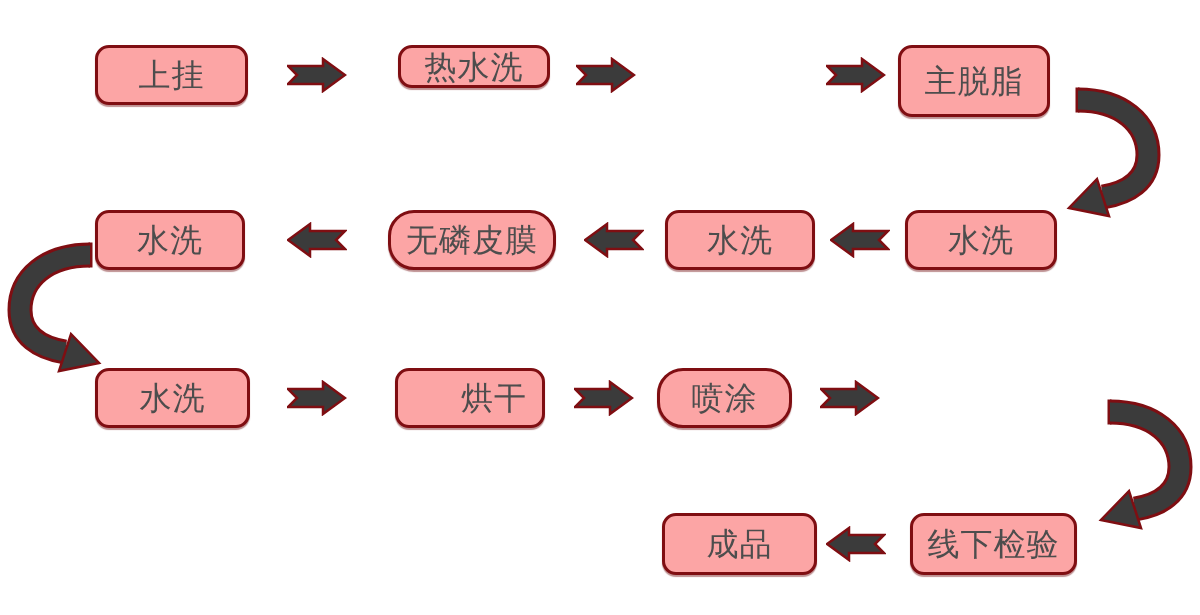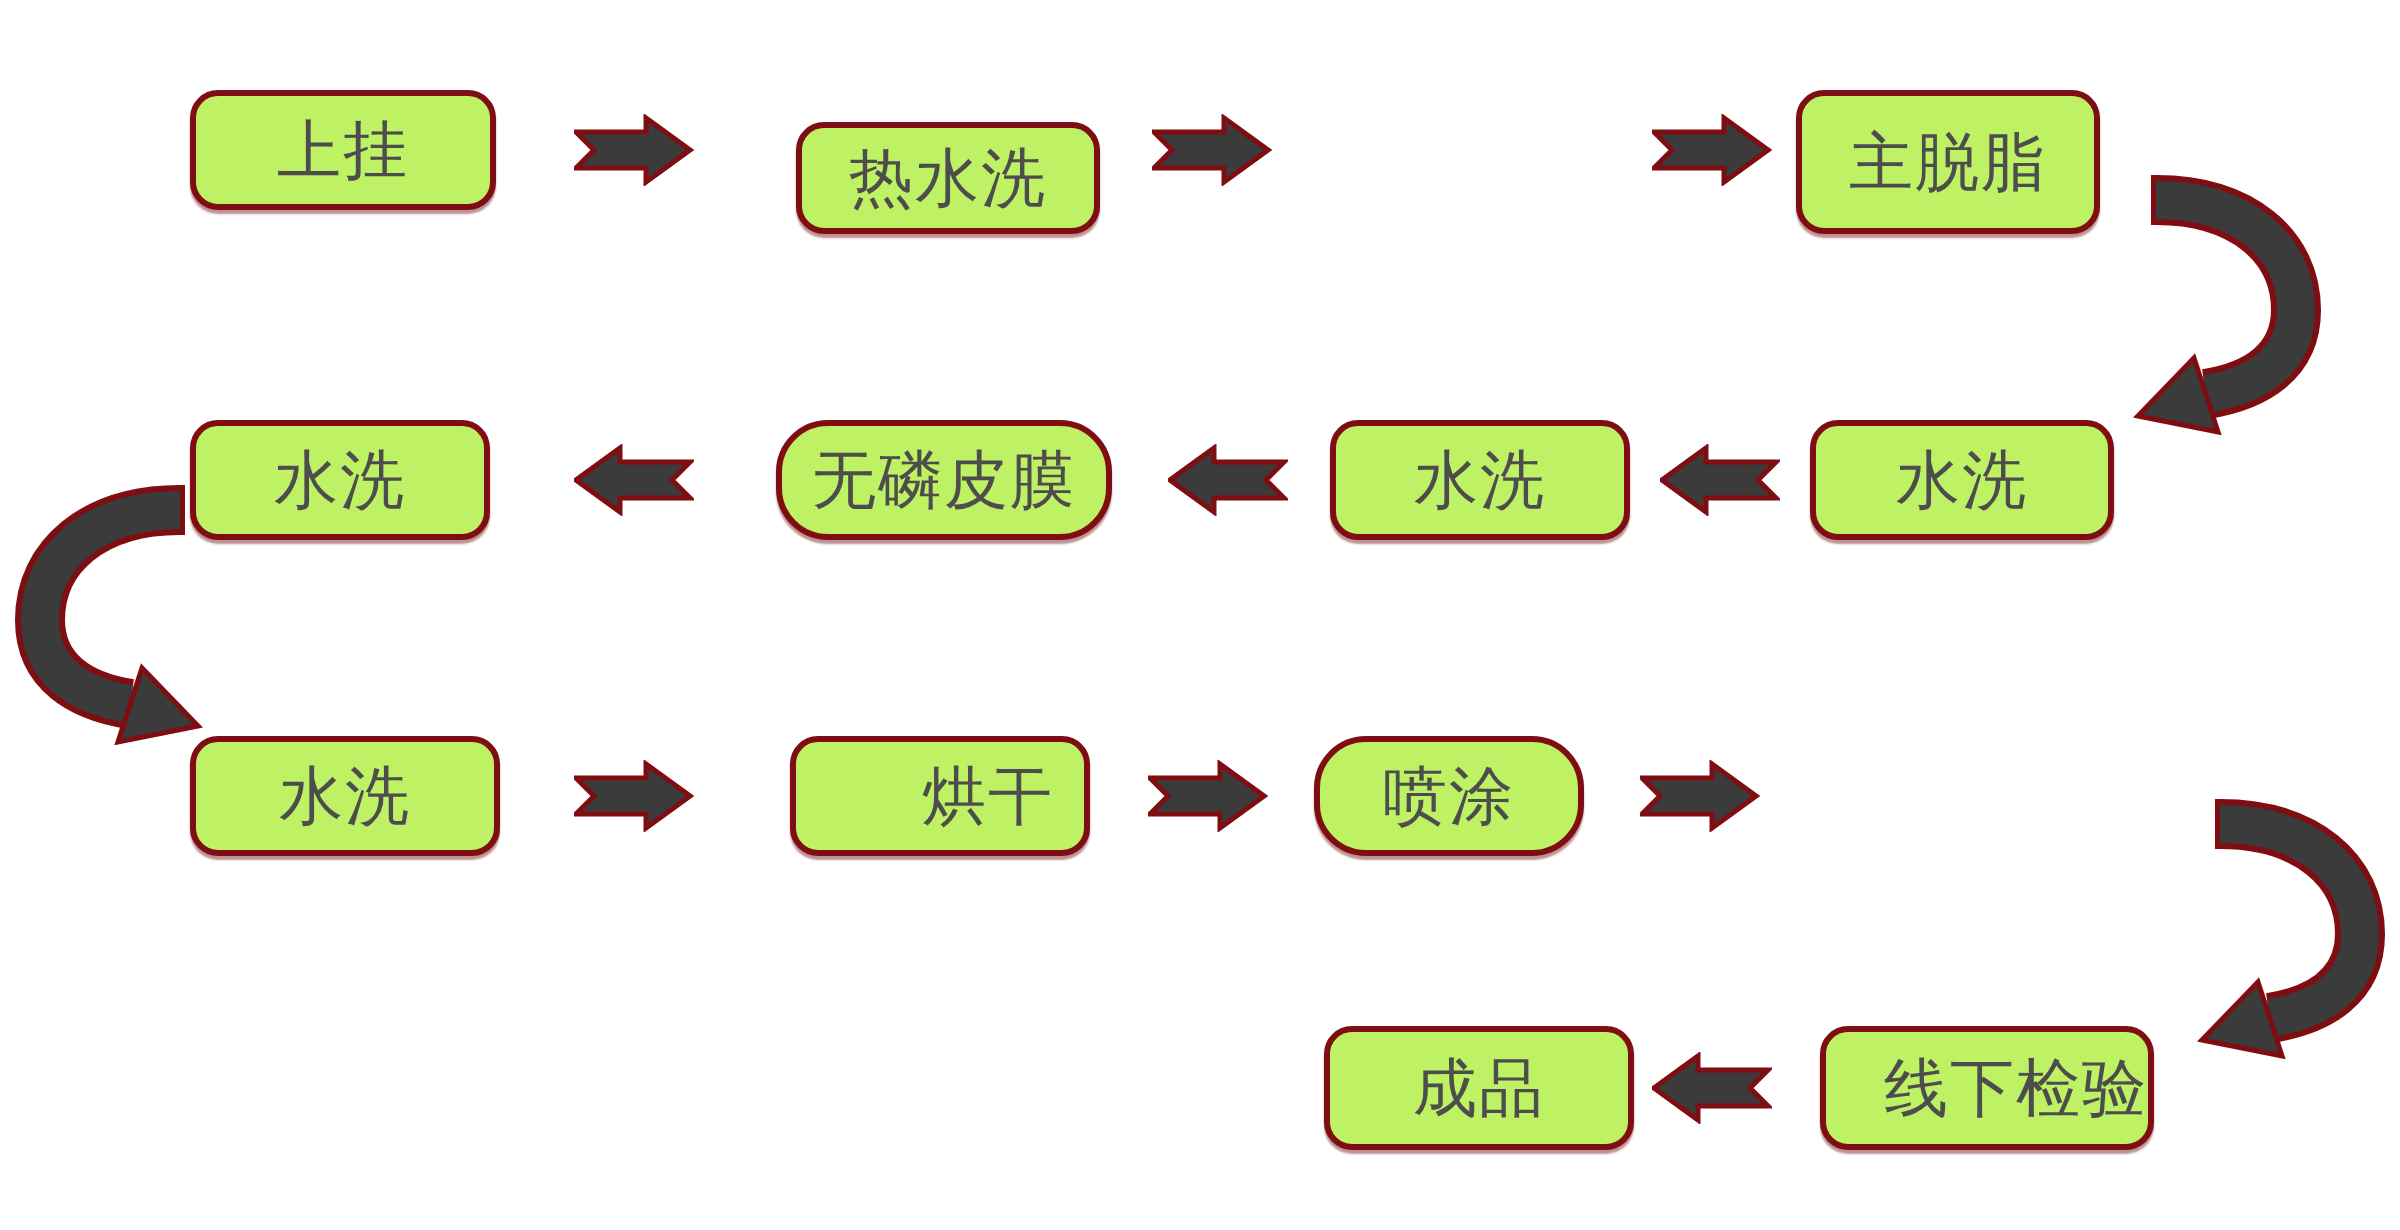--- a/index.html
+++ b/index.html
@@ -4,21 +4,21 @@
 <style>
   html,body{margin:0;padding:0;}
   body{
     width:1200px;height:615px;background:#FFFFFF;
     font-family:"Liberation Serif","DejaVu Serif",serif;
     position:relative;overflow:hidden;
   }
   .canvas{position:absolute;left:0;top:0;width:1200px;height:615px;}
   .node{
     position:absolute;
-    background:#bef264;
+    background:#fca5a5;
     border:3px solid #7F0E12;
     border-radius:14px;
     box-sizing:border-box;
     display:flex;align-items:center;justify-content:center;
     box-shadow:0 2px 1px rgba(110,10,14,0.45);
   }
   .node span{
     font-size:32px;color:#4D4D4D;letter-spacing:1px;
     line-height:1;white-space:nowrap;
   }
@@ -37,21 +37,21 @@
 <div class="canvas">
 
   <div class="node" style="left:95px;top:45px;width:153px;height:60px;">
     <span>上挂</span>
   </div>
 
   <svg class="arrow" style="left:287px;top:57px;" width="60" height="36" viewBox="0 0 60 36">
     <polygon points="1,9 36,9 36,2 58,18 36,34 36,27 1,27 10,18"></polygon>
   </svg>
 
-  <div class="node" style="left:398px;top:45px;width:152px;height:56px;margin-top:16px;">
+  <div class="node" style="left:398px;top:45px;width:152px;height:43px;">
     <span>热水洗</span>
   </div>
 
   <svg class="arrow" style="left:576px;top:57px;" width="60" height="36" viewBox="0 0 60 36">
     <polygon points="1,9 36,9 36,2 58,18 36,34 36,27 1,27 10,18"></polygon>
   </svg>
 
 
   <svg class="arrow" style="left:826px;top:57px;" width="60" height="36" viewBox="0 0 60 36">
     <polygon points="1,9 36,9 36,2 58,18 36,34 36,27 1,27 10,18"></polygon>
@@ -136,17 +136,17 @@
   </svg>
 
   <div class="node" style="left:662px;top:513px;width:155px;height:62px;align-items:center;">
     <span>成品</span>
   </div>
 
   <svg class="arrow" style="left:826px;top:526px;" width="60" height="36" viewBox="0 0 60 36">
     <polygon points="58,9 23,9 23,2 1,18 23,34 23,27 58,27 49,18"></polygon>
   </svg>
 
-  <div class="node" style="left:910px;top:513px;width:167px;height:62px;justify-content:flex-end;">
+  <div class="node" style="left:910px;top:513px;width:167px;height:62px;">
     <span>线下检验</span>
   </div>
 
 </div>
 
 </body></html>

